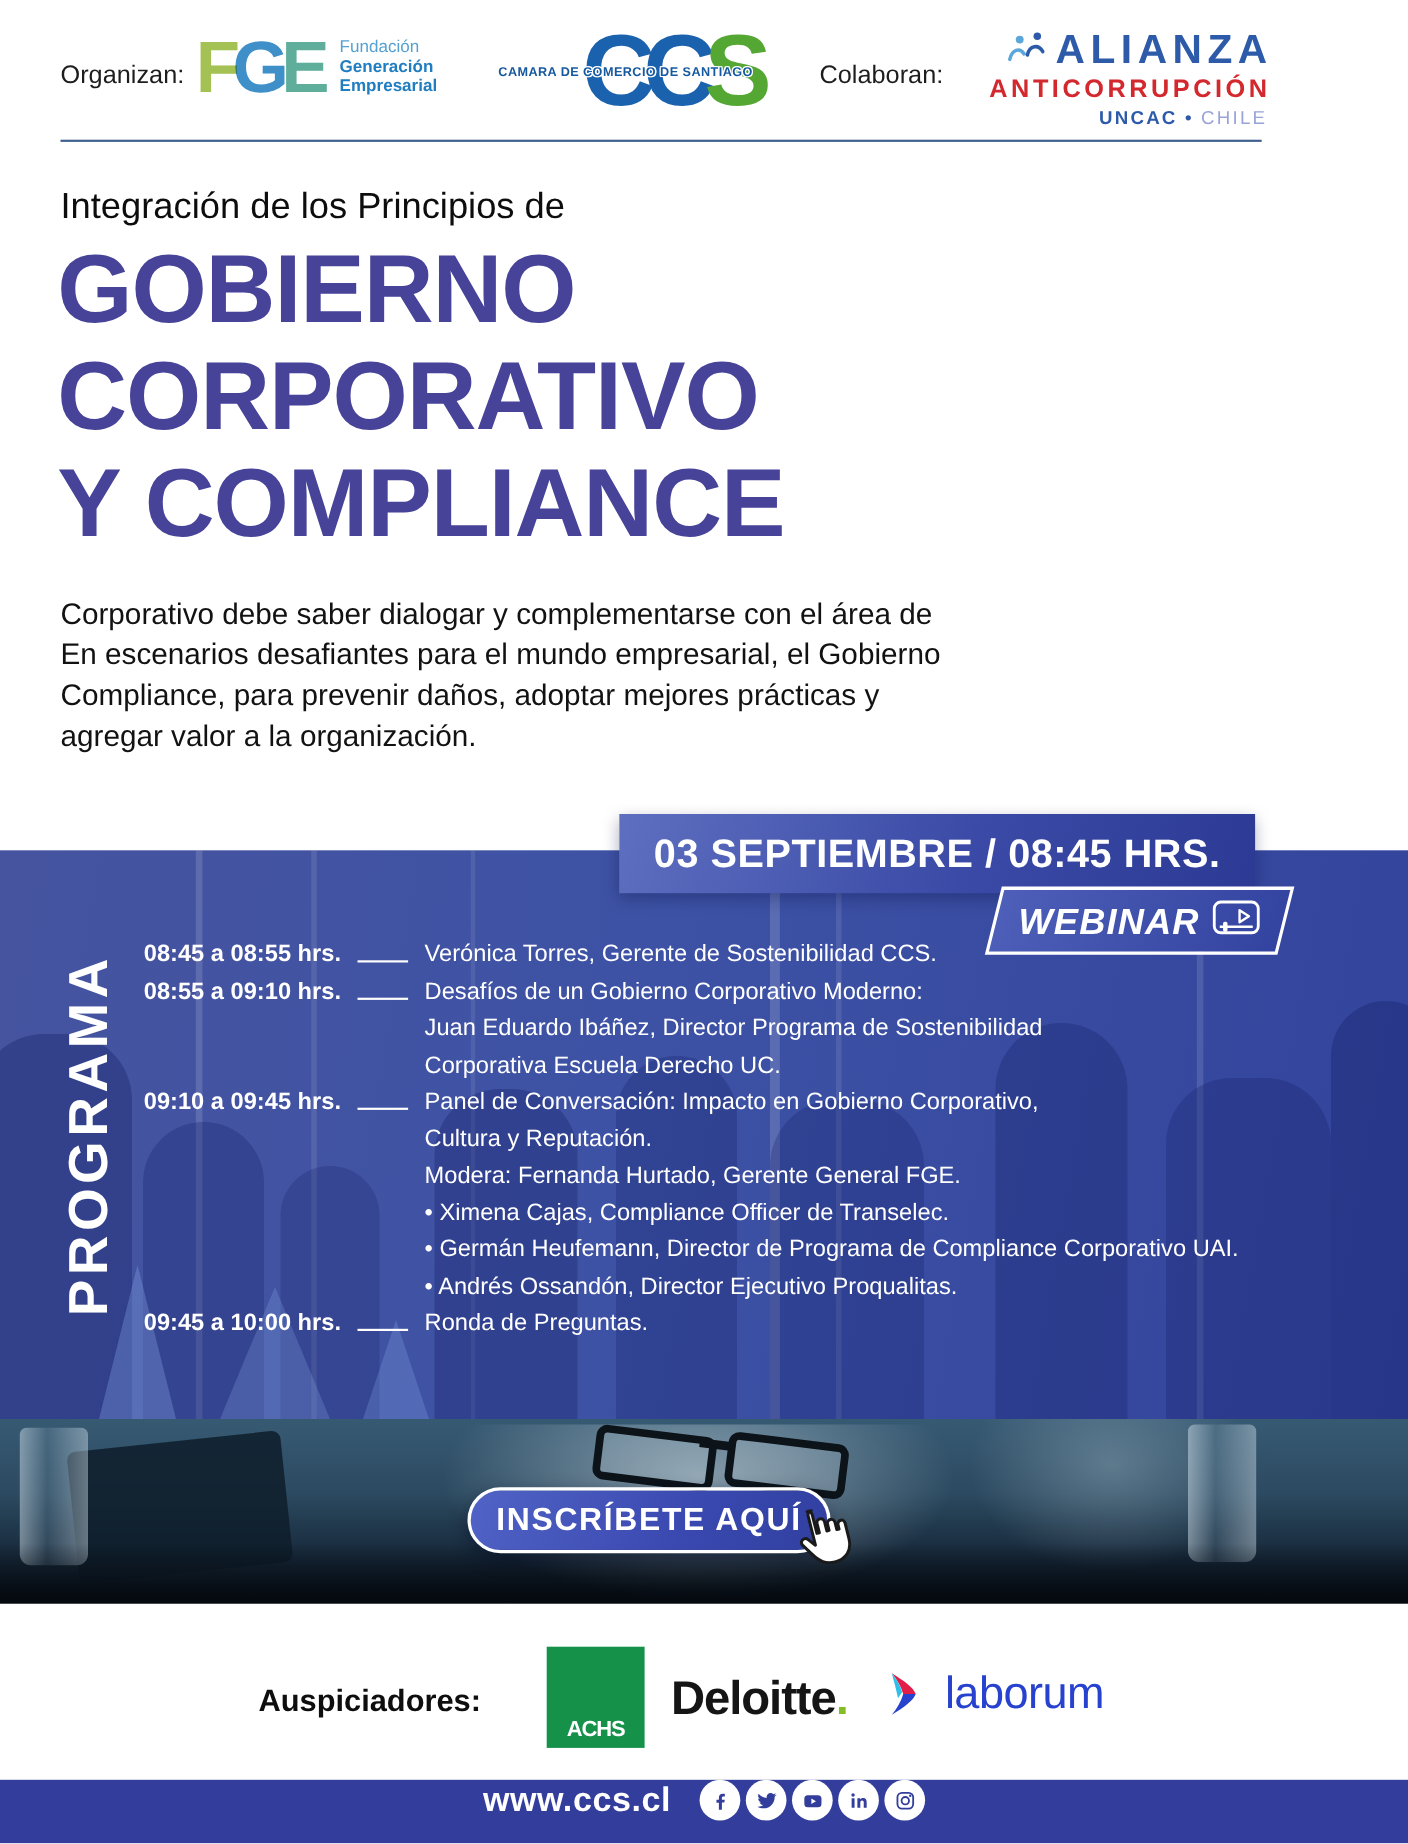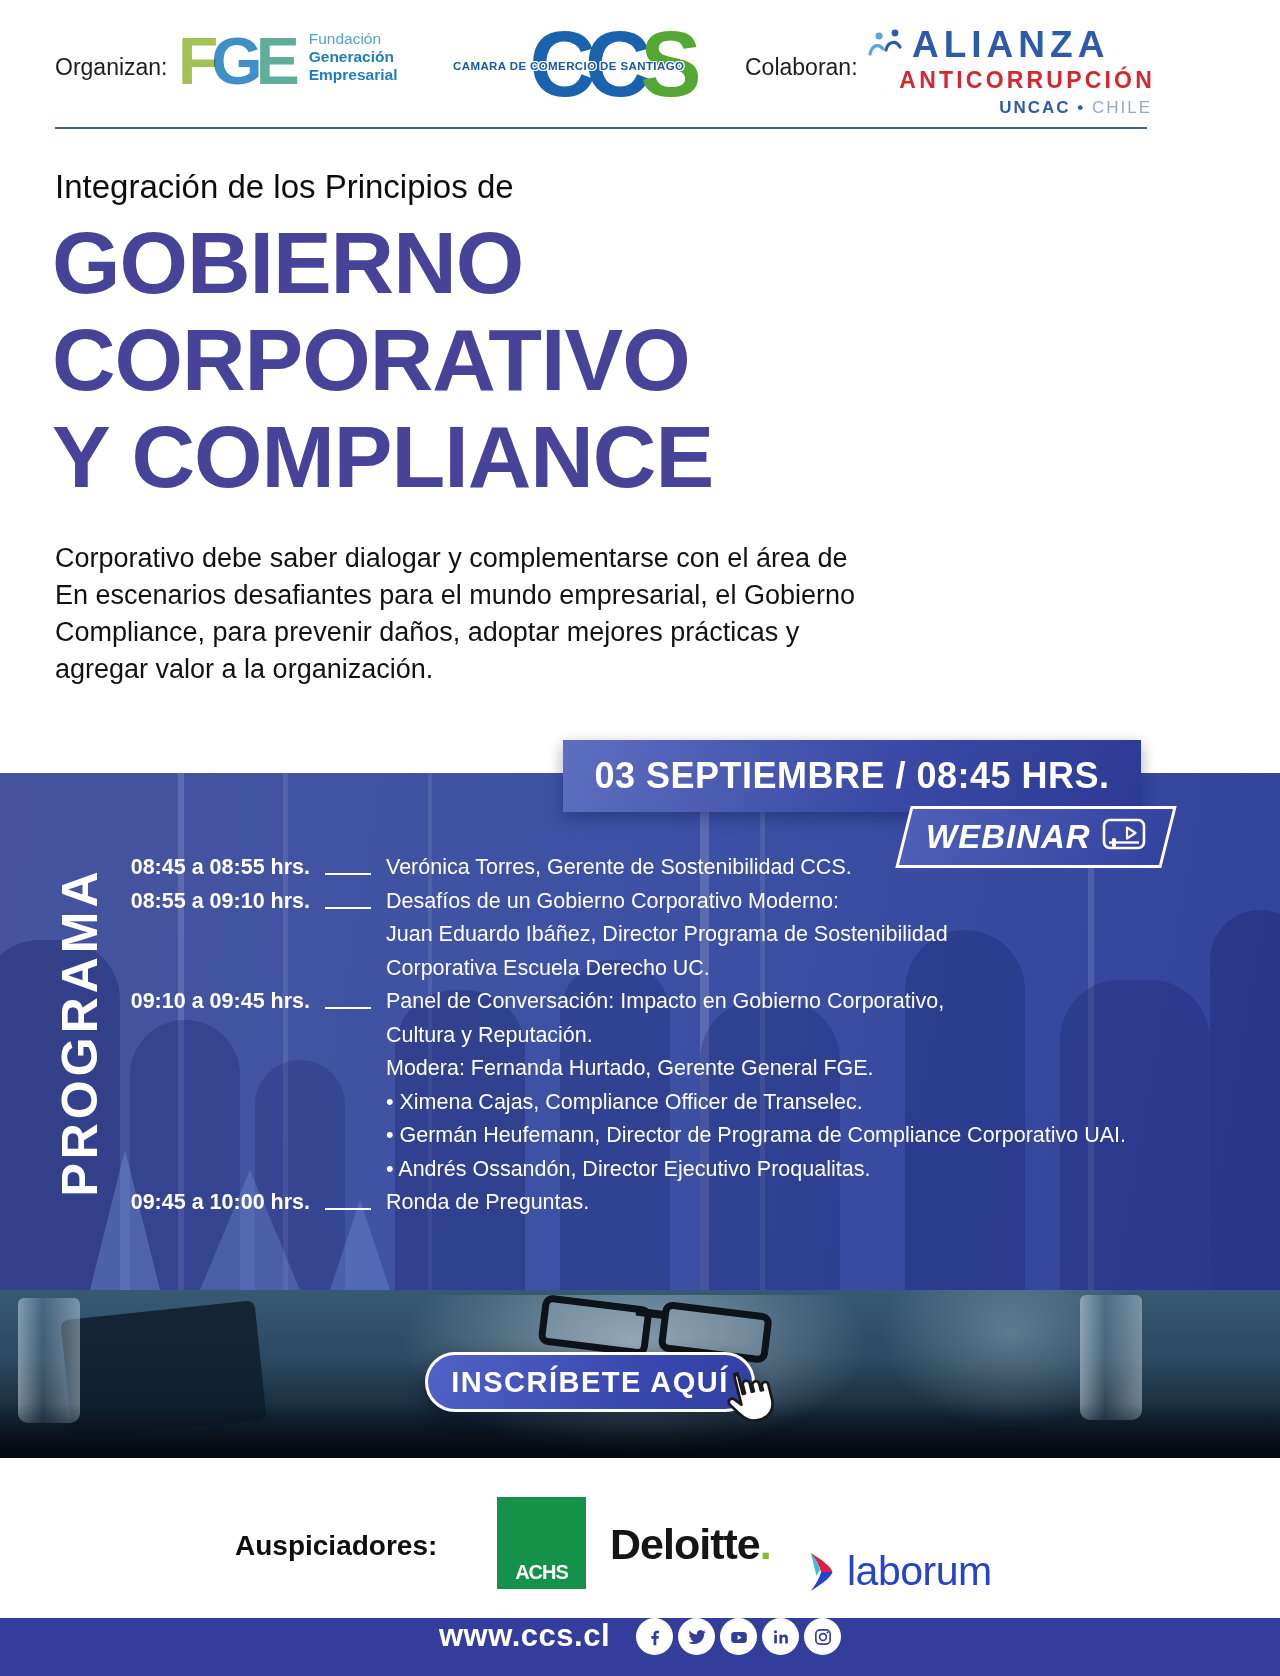--- a/index.html
+++ b/index.html
@@ -3,40 +3,40 @@
 <meta charset="utf-8">
 <style>
   html,body{margin:0;padding:0;background:#fff;}
   .poster{position:relative;width:1280px;height:1676px;background:#ffffff;overflow:hidden;
           font-family:"Liberation Sans",sans-serif;}
 
   
   .org-label{position:absolute;left:55px;top:54px;font-size:23px;color:#1d1d1d;}
   .collab-label{position:absolute;left:745px;top:54px;font-size:23px;color:#1d1d1d;}
 
-  .fge-logo{position:absolute;left:178px;top:30px;display:flex;}
+  .fge-logo{position:absolute;left:178px;top:30px;display:flex;align-items:center;}
   .fge-letters{font-size:66px;font-weight:800;line-height:62px;letter-spacing:-7px;}
   .fge-letters span{mix-blend-mode:multiply;}
   .fge-f{color:#A4C253;}
   .fge-g{color:#3F8FC9;}
   .fge-e{color:#5FAE9B;}
   .fge-text{margin-left:16px;font-size:15.5px;line-height:18px;}
   .fge-t1{color:#57A1D1;font-weight:400;}
   .fge-t2,.fge-t3{color:#1F7DC0;font-weight:700;}
 
   .ccs-logo{position:absolute;left:505px;top:20px;width:210px;height:92px;}
   .ccs-letters{font-size:92px;font-weight:800;letter-spacing:-11px;line-height:88px;text-align:center;}
   .ccs-c{color:#1A62AE;}
   .ccs-s{color:#55A733;}
   .ccs-caption{position:absolute;left:-52px;top:40px;white-space:nowrap;font-size:11.5px;font-weight:700;
     color:#17599F;letter-spacing:.4px;
     text-shadow:-1px 0 #fff,1px 0 #fff,0 -1px #fff,0 1px #fff,-1px -1px #fff,1px 1px #fff,-1px 1px #fff,1px -1px #fff;}
 
   .alianza-logo{position:absolute;left:866px;top:24px;width:286px;}
-  .al-row1{display:flex;align-items:center;}
+  .al-row1{display:flex;align-items:center;justify-content:flex-end;}
   .al-1{font-size:37px;font-weight:700;color:#2D5BA9;letter-spacing:5px;margin-right:-5px;}
   .al-2{text-align:right;font-size:23px;font-weight:700;color:#D2282E;letter-spacing:3.2px;margin-right:-3px;margin-top:1px;}
   .al-3{text-align:right;font-size:17px;letter-spacing:2px;margin-top:4px;}
   .al-org{color:#2D5BA9;font-weight:700;}
   .al-country{color:#9AA4D8;font-weight:400;}
 
   .header-rule{position:absolute;left:55px;top:127px;width:1092px;height:2px;background:#40618F;}
 
   
   .kicker{position:absolute;left:55px;top:168px;font-size:33px;color:#0d0d0d;}
@@ -101,21 +101,21 @@
   .hand{position:absolute;left:716px;top:1366px;z-index:8;transform:rotate(-14deg);}
 
   
   .sponsors{position:absolute;left:0;top:1458px;width:1280px;height:204px;background:#fff;}
   .ausp-label{position:absolute;left:235px;top:72px;font-size:28px;font-weight:700;color:#0e0e0e;}
   .achs{position:absolute;left:497px;top:39px;width:89px;height:92px;background:#15914A;
     display:flex;align-items:flex-end;justify-content:center;padding-bottom:5px;box-sizing:border-box;}
   .achs span{color:#fff;font-weight:800;font-size:20px;letter-spacing:-1px;}
   .deloitte{position:absolute;left:610px;top:62px;font-size:43px;font-weight:800;color:#151515;letter-spacing:-1px;}
   .deloitte .dot{color:#86BC25;}
-  .laborum{position:absolute;left:806px;top:58px;display:flex;align-items:center;gap:7px;margin-top:32px;}
+  .laborum{position:absolute;left:806px;top:58px;display:flex;align-items:center;gap:19px;}
   .laborum span{font-size:41px;color:#2742CE;letter-spacing:-.5px;}
 
   
   .footer{position:absolute;left:0;top:1618px;width:1280px;height:58px;background:#333E9C;
     display:flex;justify-content:center;gap:26px;}
   .site{color:#fff;font-size:31px;font-weight:700;letter-spacing:.5px;}
   .socials{display:flex;gap:5px;}
   .soc{width:37px;height:37px;border-radius:50%;background:#fff;display:flex;align-items:center;justify-content:center;}
 </style>
 </head>

